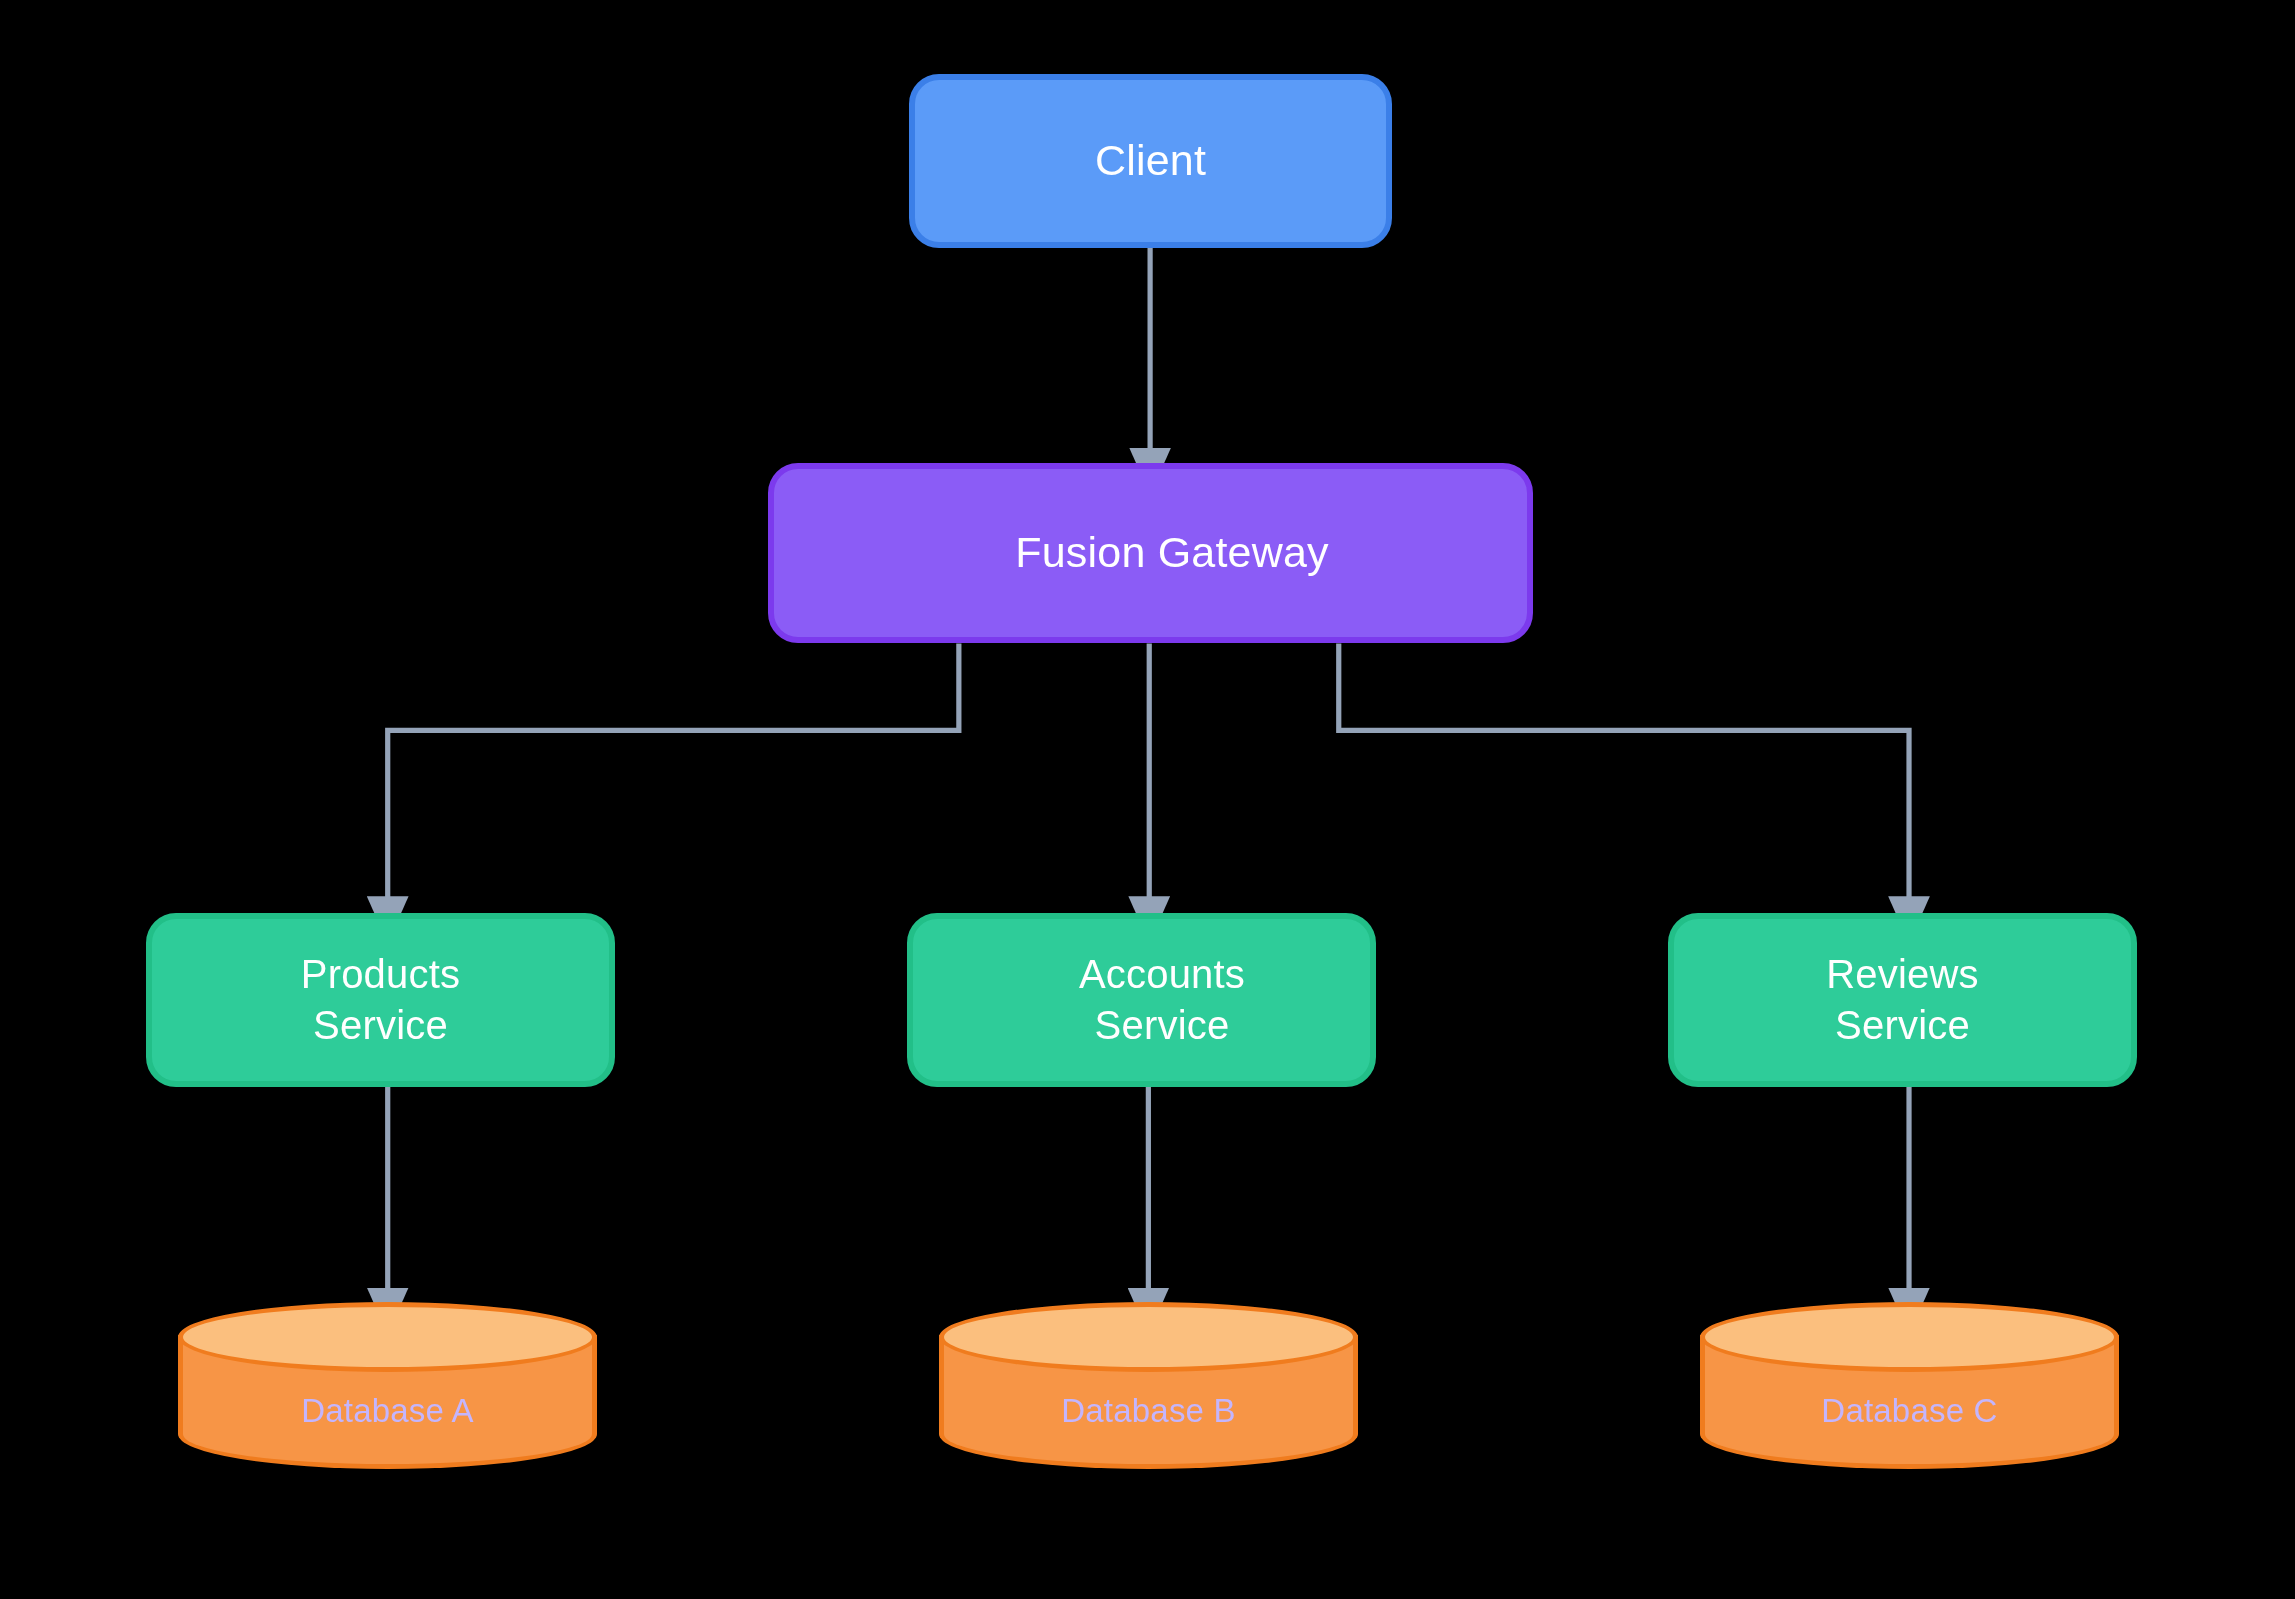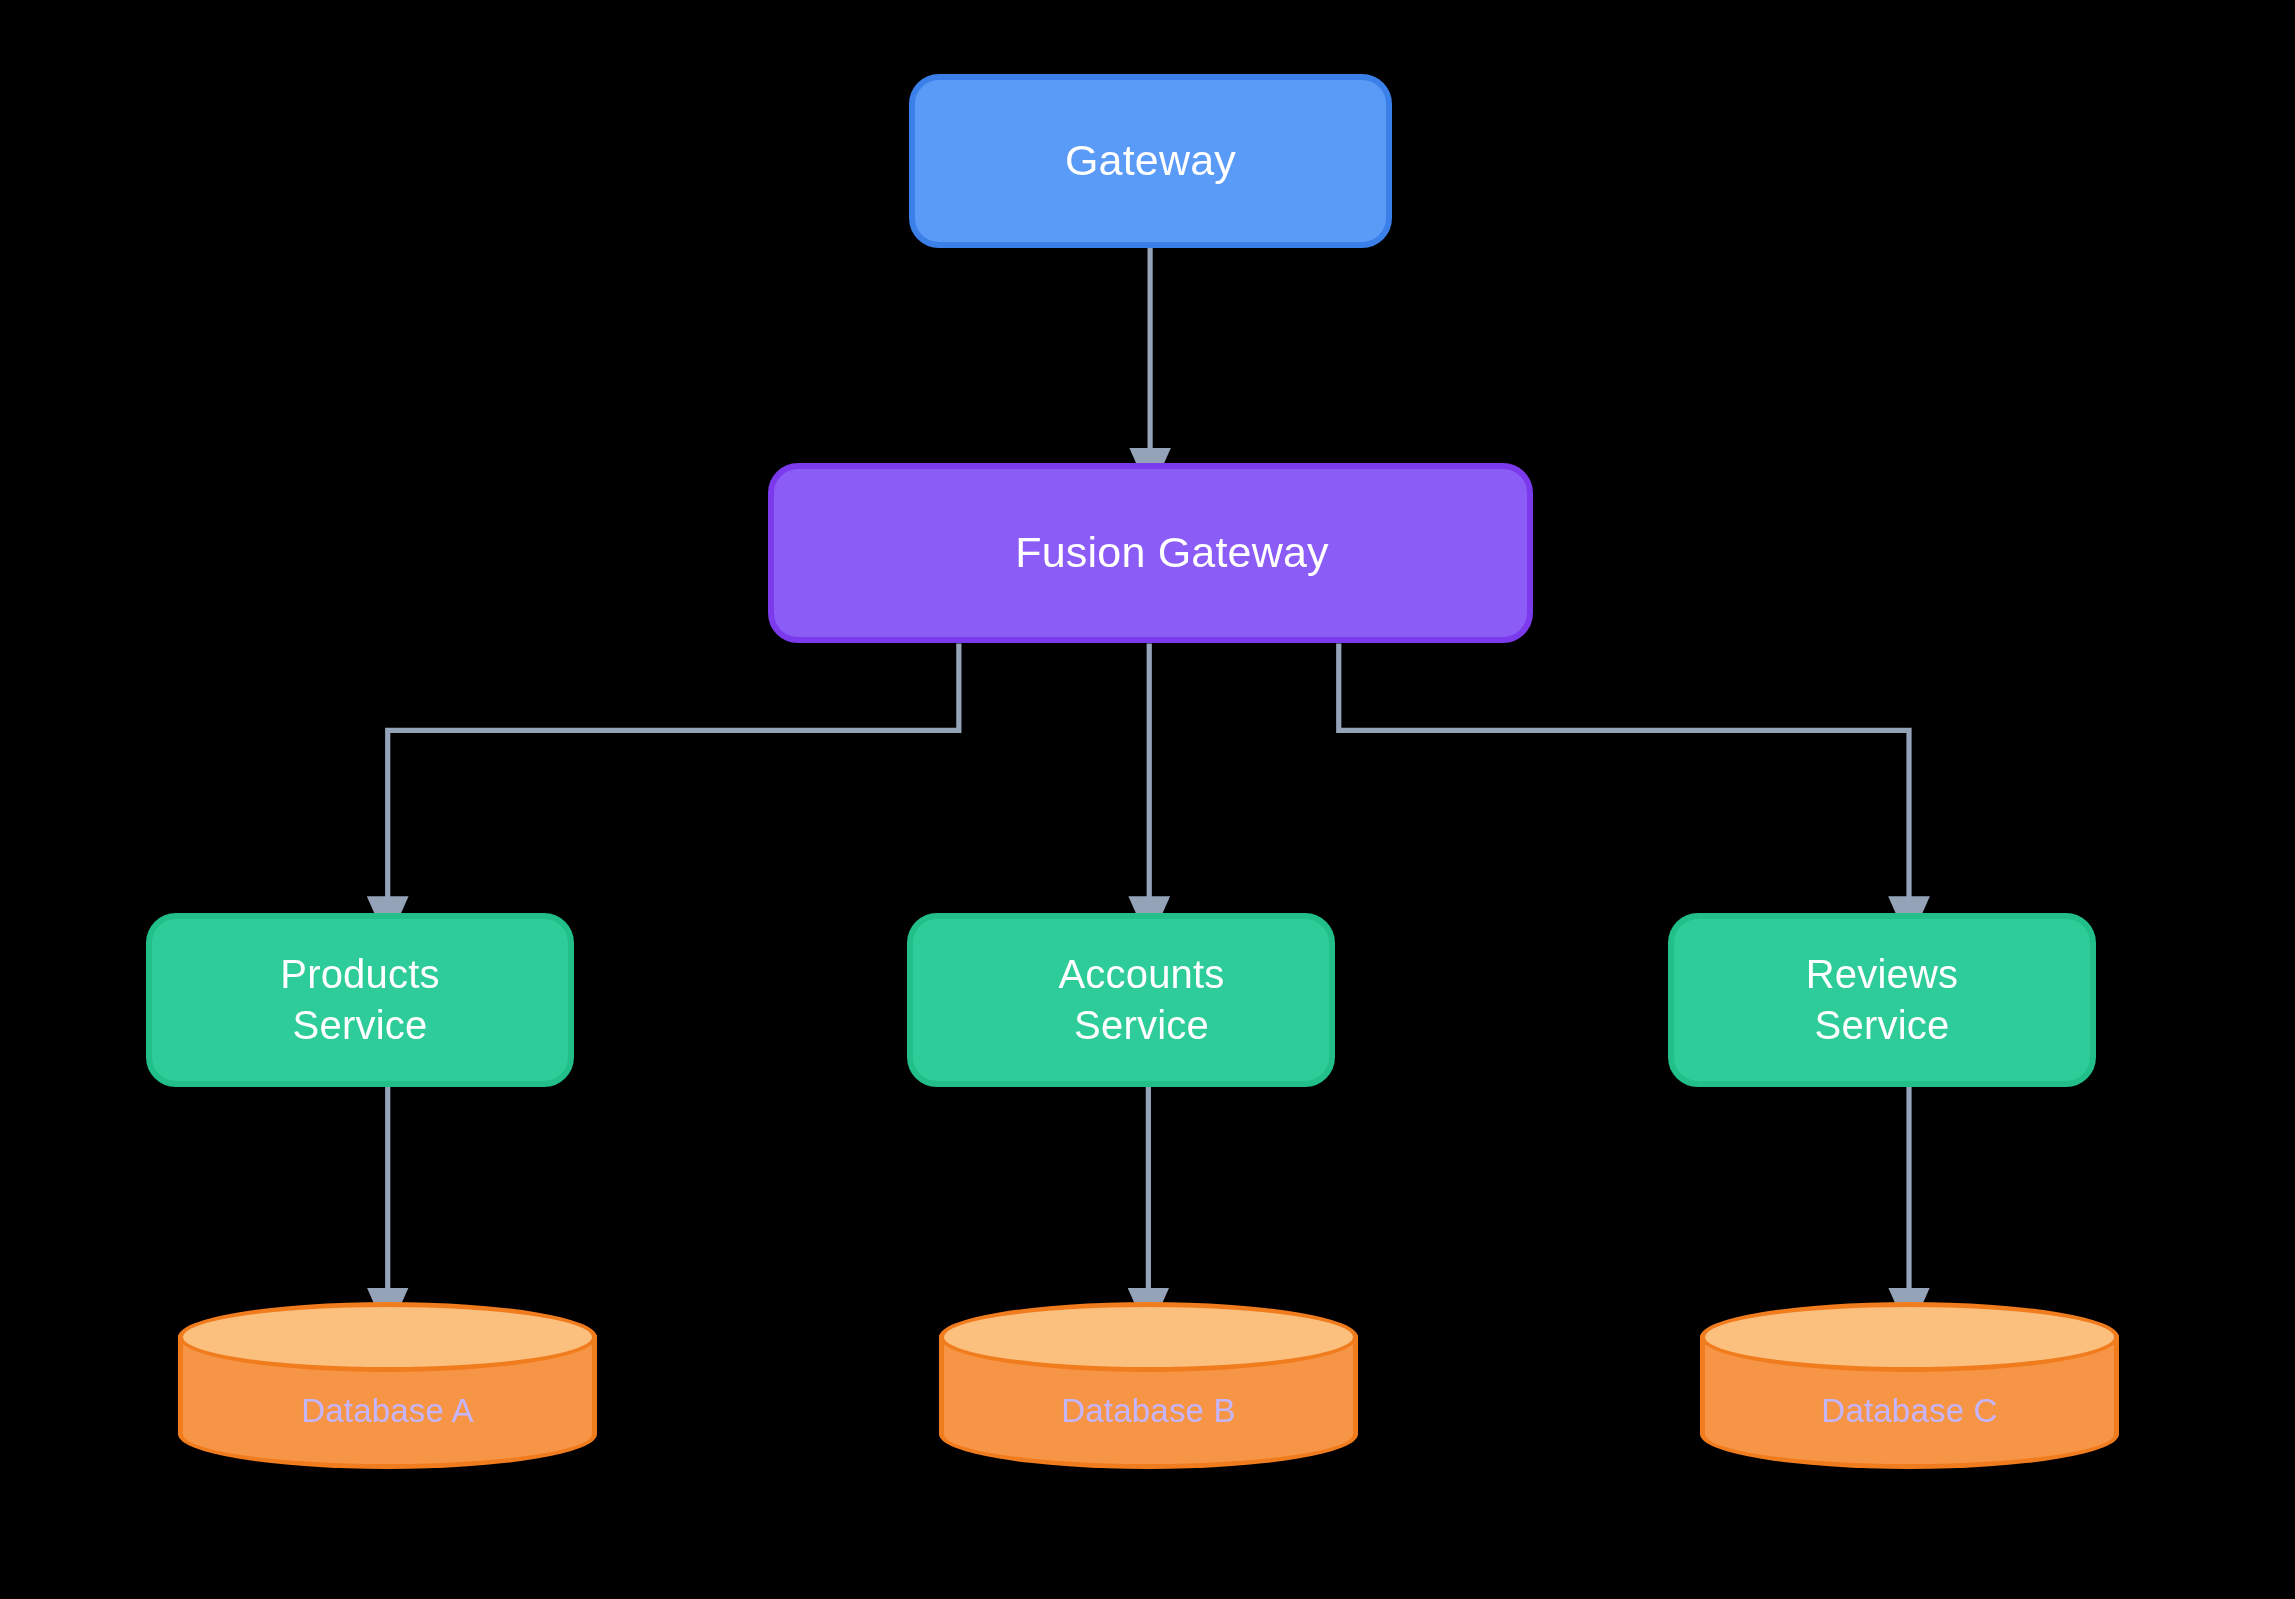--- a/index.html
+++ b/index.html
@@ -59,21 +59,21 @@
     top: 463px;
     width: 765px;
     height: 180px;
     background: #8B5CF6;
     border: 6px solid #7C3AED;
     border-radius: 30px;
     font-size: 43px;
     padding-left: 43px;
   }
   .node-service {
-    width: 428px;
+    width: 469px;
     height: 174px;
     background: #2ECC99;
     border: 6px solid #22BF88;
     border-radius: 30px;
     font-size: 40px;
   }
   .svc-1 { left: 146px;  top: 913px; }
   .svc-2 { left: 907px; top: 913px; padding-left: 41px; }
   .svc-3 { left: 1668px; top: 913px; }
 
@@ -144,21 +144,21 @@
     <path d="M 1322 740 L 1322 1038" fill="none" stroke="#94A3B8" stroke-width="6" marker-end="url(#arrowhead)"></path>
 
     <path d="M 1540 740 L 1540 840 L 2196 840 L 2196 1038" fill="none" stroke="#94A3B8" stroke-width="6" marker-end="url(#arrowhead)"></path>
 
     <path d="M 446 1250 L 446 1488" fill="none" stroke="#94A3B8" stroke-width="6" marker-end="url(#arrowhead)"></path>
     <path d="M 1321 1250 L 1321 1488" fill="none" stroke="#94A3B8" stroke-width="6" marker-end="url(#arrowhead)"></path>
     <path d="M 2196 1250 L 2196 1488" fill="none" stroke="#94A3B8" stroke-width="6" marker-end="url(#arrowhead)"></path>
   </svg>
 
   <div class="node node-client">
-    <span class="label">Gateway</span>
+    <span class="label">Client</span>
   </div>
 
   <div class="node node-gateway">
     <span class="label">Fusion Gateway</span>
   </div>
 
   <div class="node node-service svc-1">
     <span class="label">Products
 Service</span>
   </div>

